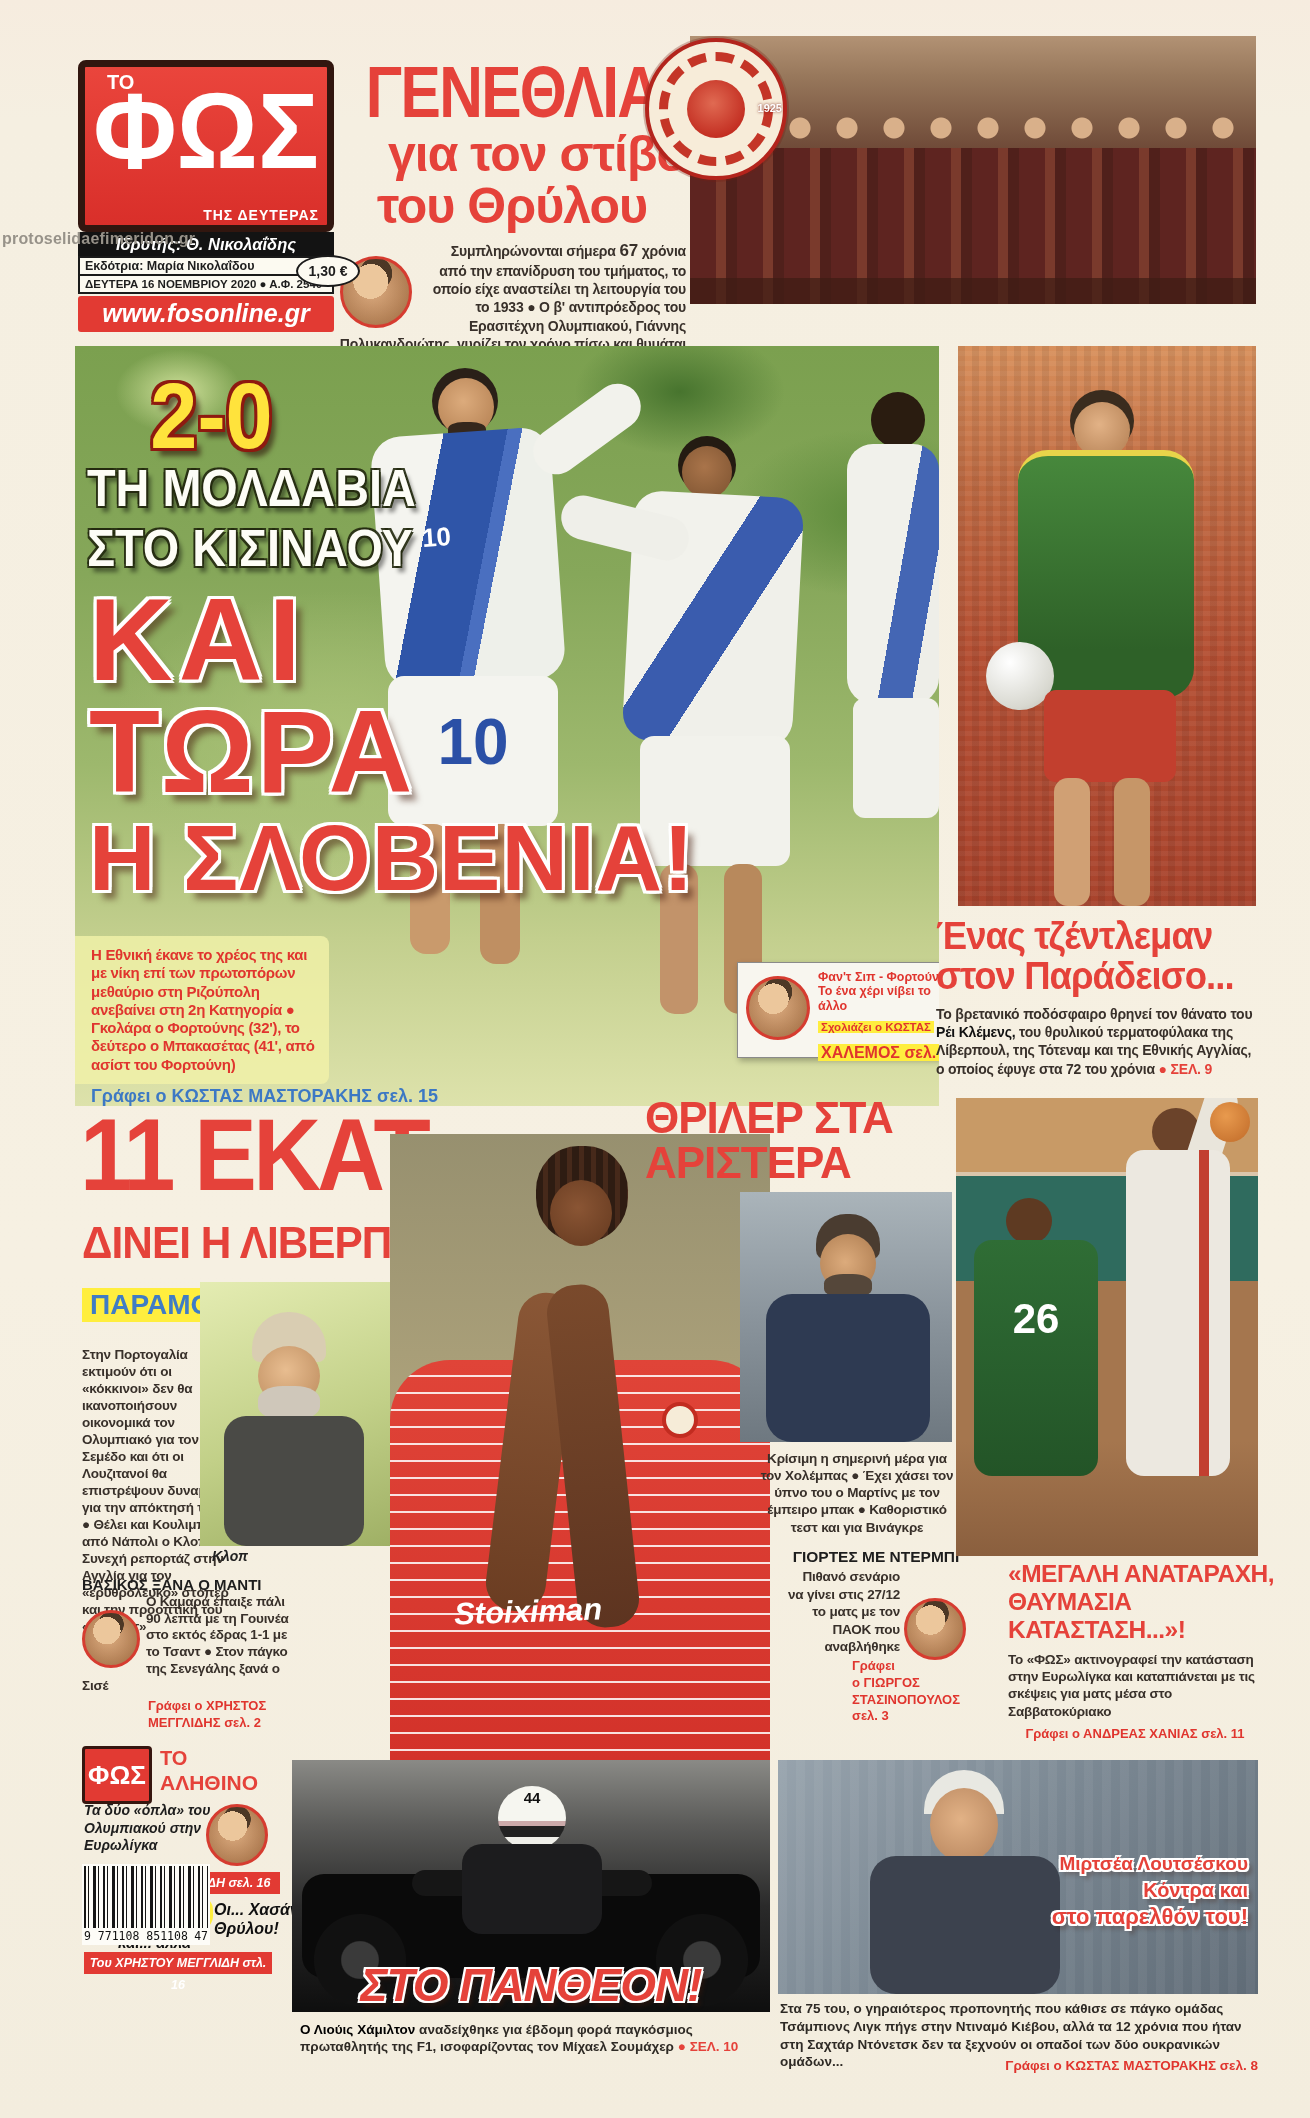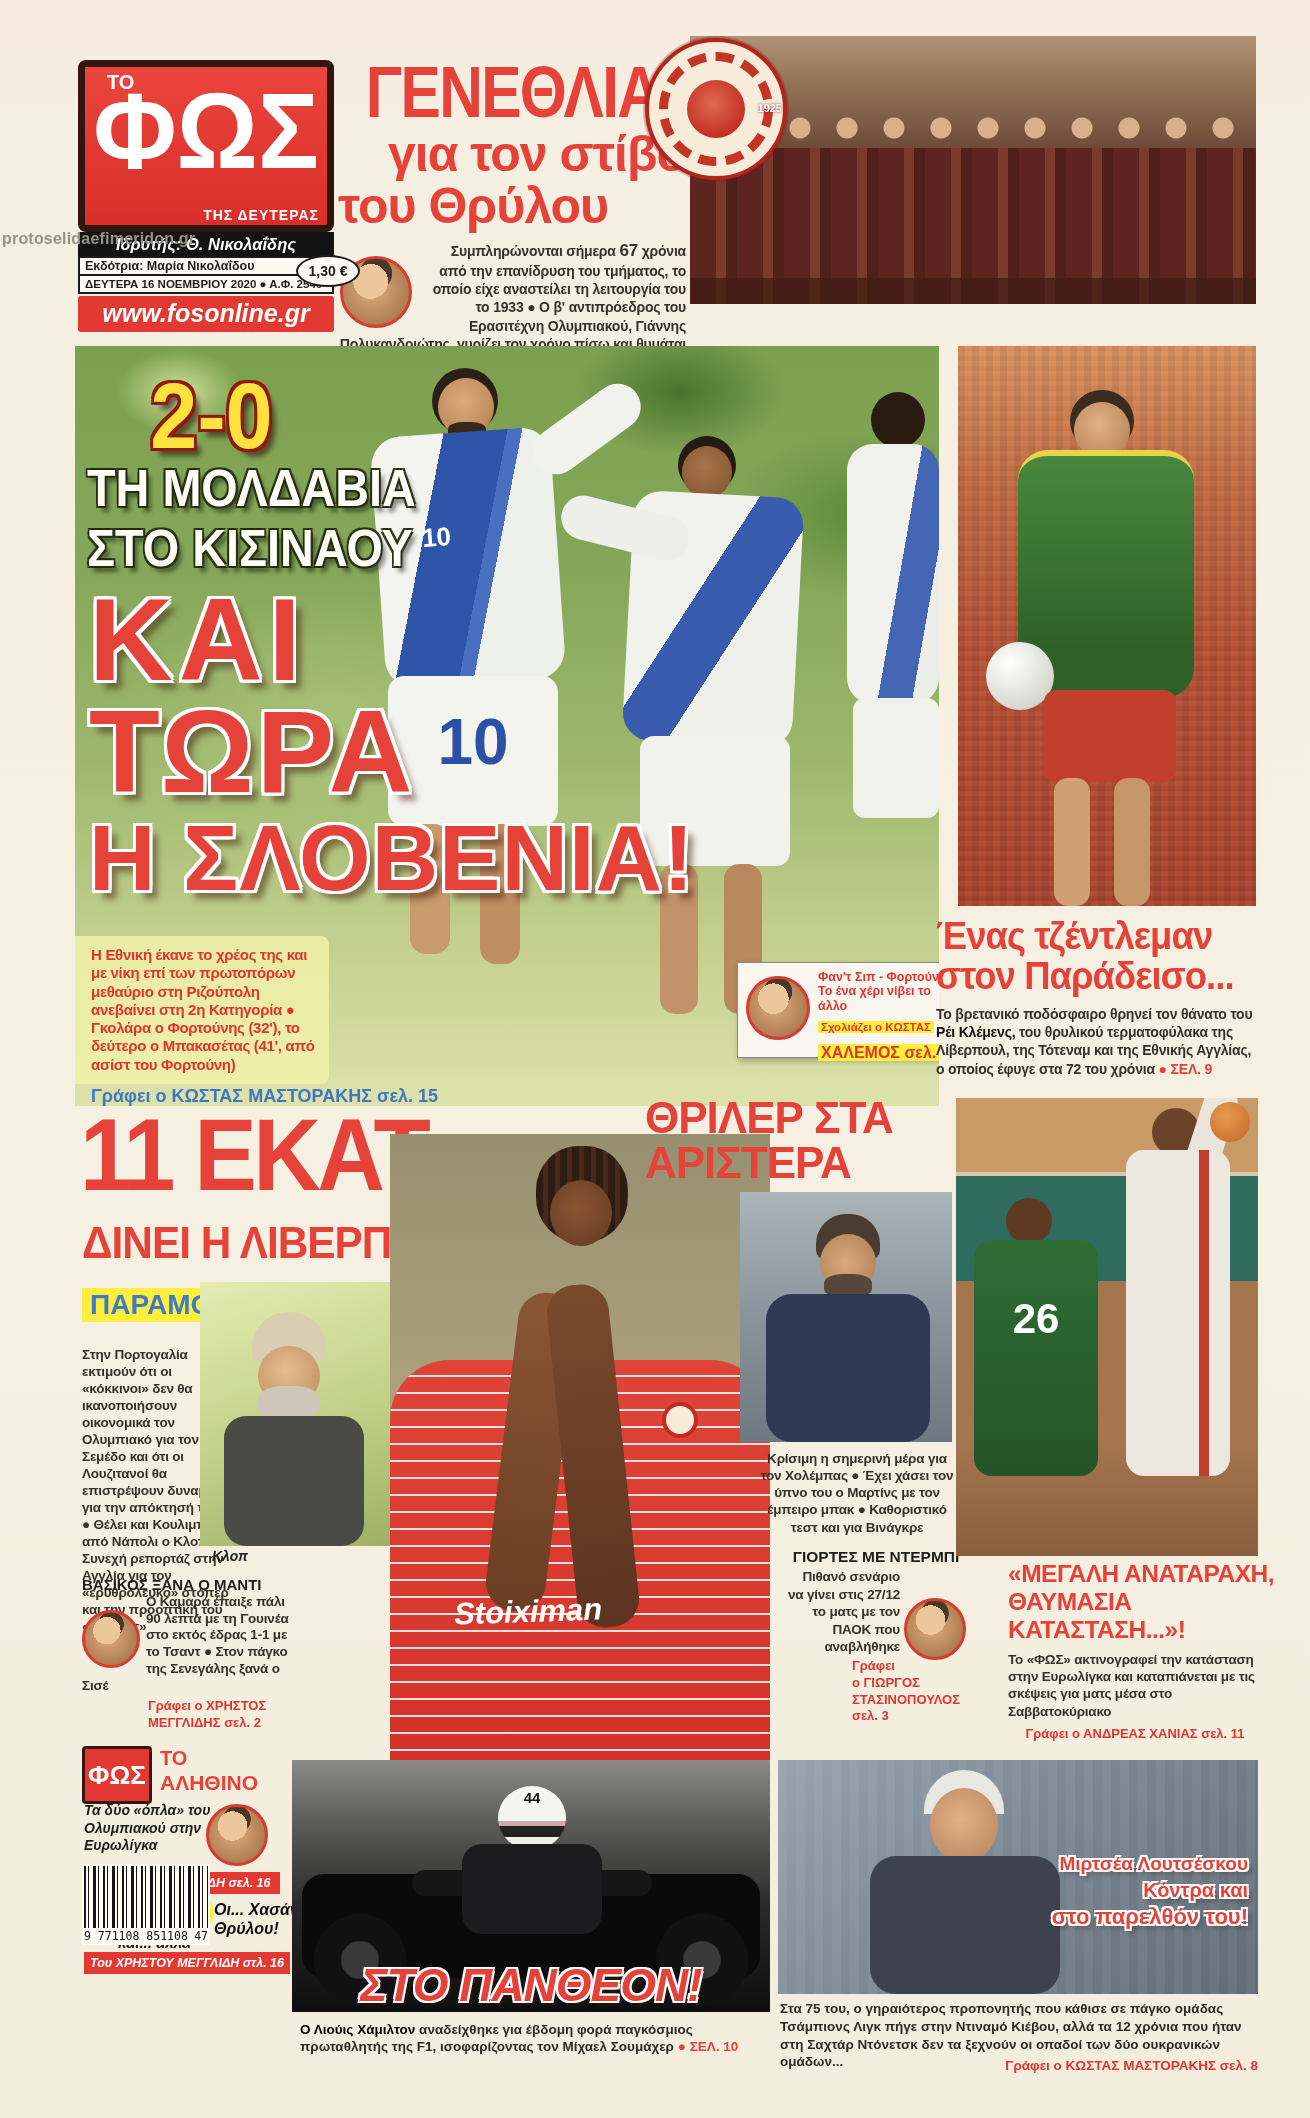--- a/index.html
+++ b/index.html
@@ -56,21 +56,21 @@
     <div class="b" style="font-size:11.5px;color:#1d1d1d;padding:2px 5px">ΔΕΥΤΕΡΑ 16 ΝΟΕΜΒΡΙΟΥ 2020 ● Α.Φ. 2540</div>
   </div>
   <div class="abs b" style="left:296px;top:255px;width:64px;height:32px;background:#fcfaf1;border:2.5px solid #1a1a1a;
        border-radius:50%;font-size:14px;color:#1d1d1d;display:flex;align-items:center;justify-content:center;z-index:13">1,30 €</div>
   <div class="abs b i bar-red" style="left:78px;top:296px;width:256px;height:36px;font-size:25px;line-height:34px;
        border-radius:3px;z-index:11">www.fosonline.gr</div>
 
   <div class="abs" style="left:338px;top:40px;width:348px">
     <div class="disp red" style="font-size:72px;text-align:center;transform:scaleX(.84);letter-spacing:-2px;margin-top:16px">ΓΕΝΕΘΛΙΑ</div>
     <div class="disp red" style="font-size:50px;text-align:right;line-height:1.04;letter-spacing:-1px">για τον στίβο</div>
-    <div class="disp red" style="font-size:50px;text-align:left;line-height:1.04;letter-spacing:-1px">του Θρύλου</div>
+    <div class="disp red" style="font-size:50px;text-align:center;line-height:1.04;letter-spacing:-1px">του Θρύλου</div>
     <p style="margin-top:8px;font-size:14px;line-height:1.3;text-align:right" class="body-txt">
       <span class="avatar fl" style="width:72px;height:72px;margin:16px 8px 2px 2px;display:block"></span><span>Συμπληρώνονται σήμερα </span><b style="font-size:17px">67</b><span> χρόνια από την επανίδρυση του τμήματος, το οποίο είχε αναστείλει τη λειτουργία του το 1933 ● Ο β' αντιπρόεδρος του Ερασιτέχνη Ολυμπιακού, Γιάννης Πολυκανδριώτης, γυρίζει τον χρόνο πίσω και θυμάται</span>
     </p>
     <div class="b red" style="font-size:14px;text-align:right;margin-top:3px">Γράφει ο ΠΑΝΑΓΙΩΤΗΣ ΛΙΑΚΟΠΟΥΛΟΣ  σελ. 14</div>
   </div>
 
   <div class="ph" style="left:690px;top:36px;width:566px;height:268px;
        background:linear-gradient(180deg,#b29274 0,#96765a 16%,#6f4a38 42%,#7c563e 72%,#96765a 100%)">
     <div class="abs" style="left:0;top:78px;width:100%;height:40px;background-image:
          radial-gradient(circle 11px at 16px 14px,#d9b08a 10px,transparent 11px);background-size:47px 40px;background-repeat:repeat-x"></div>
@@ -266,21 +266,21 @@
   <div class="abs disp red" style="left:160px;top:1748px;font-size:20px">ΤΟ</div>
   <div class="abs disp red" style="left:160px;top:1772px;font-size:21px">ΑΛΗΘΙΝΟ</div>
   <div class="abs b i" style="left:84px;top:1802px;width:130px;font-size:14px;line-height:1.25;color:#1d1d1d">Τα δύο «όπλα» του Ολυμπιακού στην Ευρωλίγκα</div>
   <div class="avatar abs" style="left:206px;top:1804px;width:62px;height:62px"></div>
   <div class="abs b i bar-red" style="left:84px;top:1872px;width:196px;height:22px;font-size:12.5px;line-height:22px">Του ΓΙΩΡΓΟΥ ΨΥΧΙΔΗ σελ. 16</div>
 
   <div class="abs disp i" style="left:84px;top:1896px;font-size:34px;color:#101010;background:#ffee3e;
        padding:0 8px;border-radius:14px">Μπάλα</div>
   <div class="abs b i" style="left:118px;top:1934px;font-size:15px;color:#101010">και... άλλα</div>
   <div class="abs b i" style="left:214px;top:1900px;width:118px;font-size:16px;line-height:1.2;color:#101010">Οι... Χασάν του Θρύλου!</div>
-  <div class="abs b i bar-red" style="left:84px;top:1952px;width:206px;height:22px;font-size:12.5px;line-height:22px">Του ΧΡΗΣΤΟΥ ΜΕΓΓΛΙΔΗ στλ. 16</div>
+  <div class="abs b i bar-red" style="left:84px;top:1952px;width:188px;height:22px;font-size:12.5px;line-height:22px">Του ΧΡΗΣΤΟΥ ΜΕΓΓΛΙΔΗ στλ. 16</div>
 
   <div class="abs" style="left:82px;top:1864px;width:128px;background:#fdfcf7;padding:2px">
     <div style="height:62px;background:repeating-linear-gradient(90deg,#151515 0 2px,transparent 2px 4px,#151515 4px 5px,
          transparent 5px 9px,#151515 9px 12px,transparent 12px 14px,#151515 14px 15px,transparent 15px 19px)"></div>
     <div style="font-family:'DejaVu Sans Mono',monospace;font-size:11.5px;color:#111;display:flex;justify-content:space-between;margin-top:1px">
       <span>9 771108 851108</span>
       <span>47</span>
     </div>
   </div>
 

